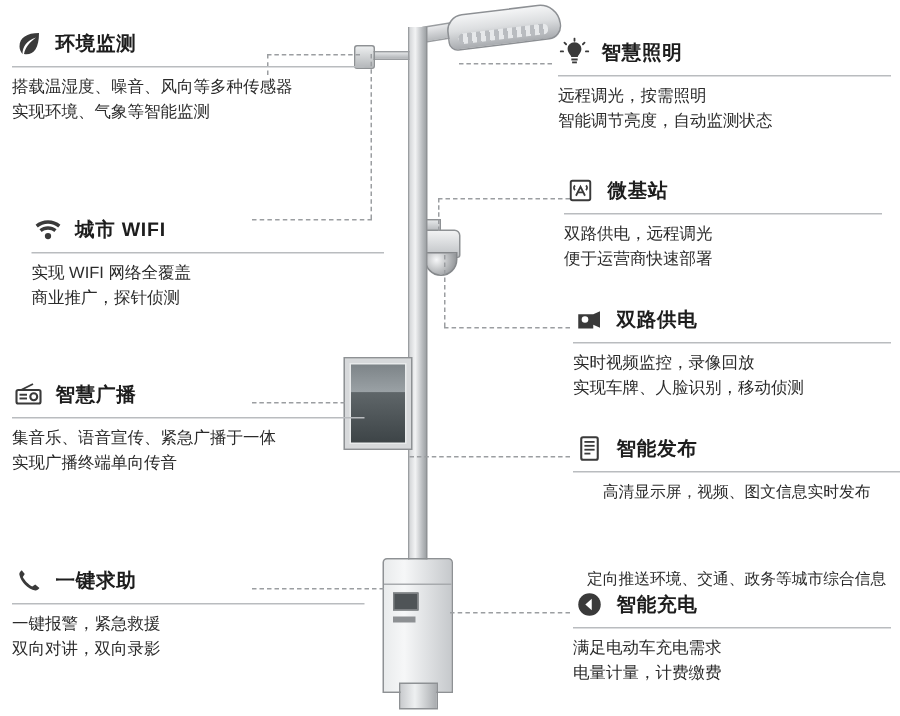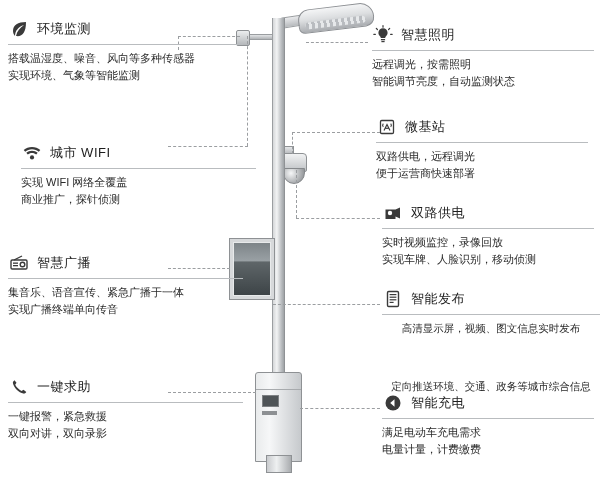--- a/index.html
+++ b/index.html
@@ -199,21 +199,21 @@
     width: 235px;
   }
   .callout .head {
     display: flex;
     align-items: center;
     gap: 7px;
     padding-bottom: 4px;
   }
   .callout .title {
     font-size: 13px;
-    font-weight: normal;
+    font-weight: bold;
     color: #1d1d1d;
     letter-spacing: 0.5px;
     white-space: nowrap;
   }
   .callout .rule {
     height: 1px;
     background: #b9bcbf;
     margin-bottom: 5px;
   }
   .callout .line {

